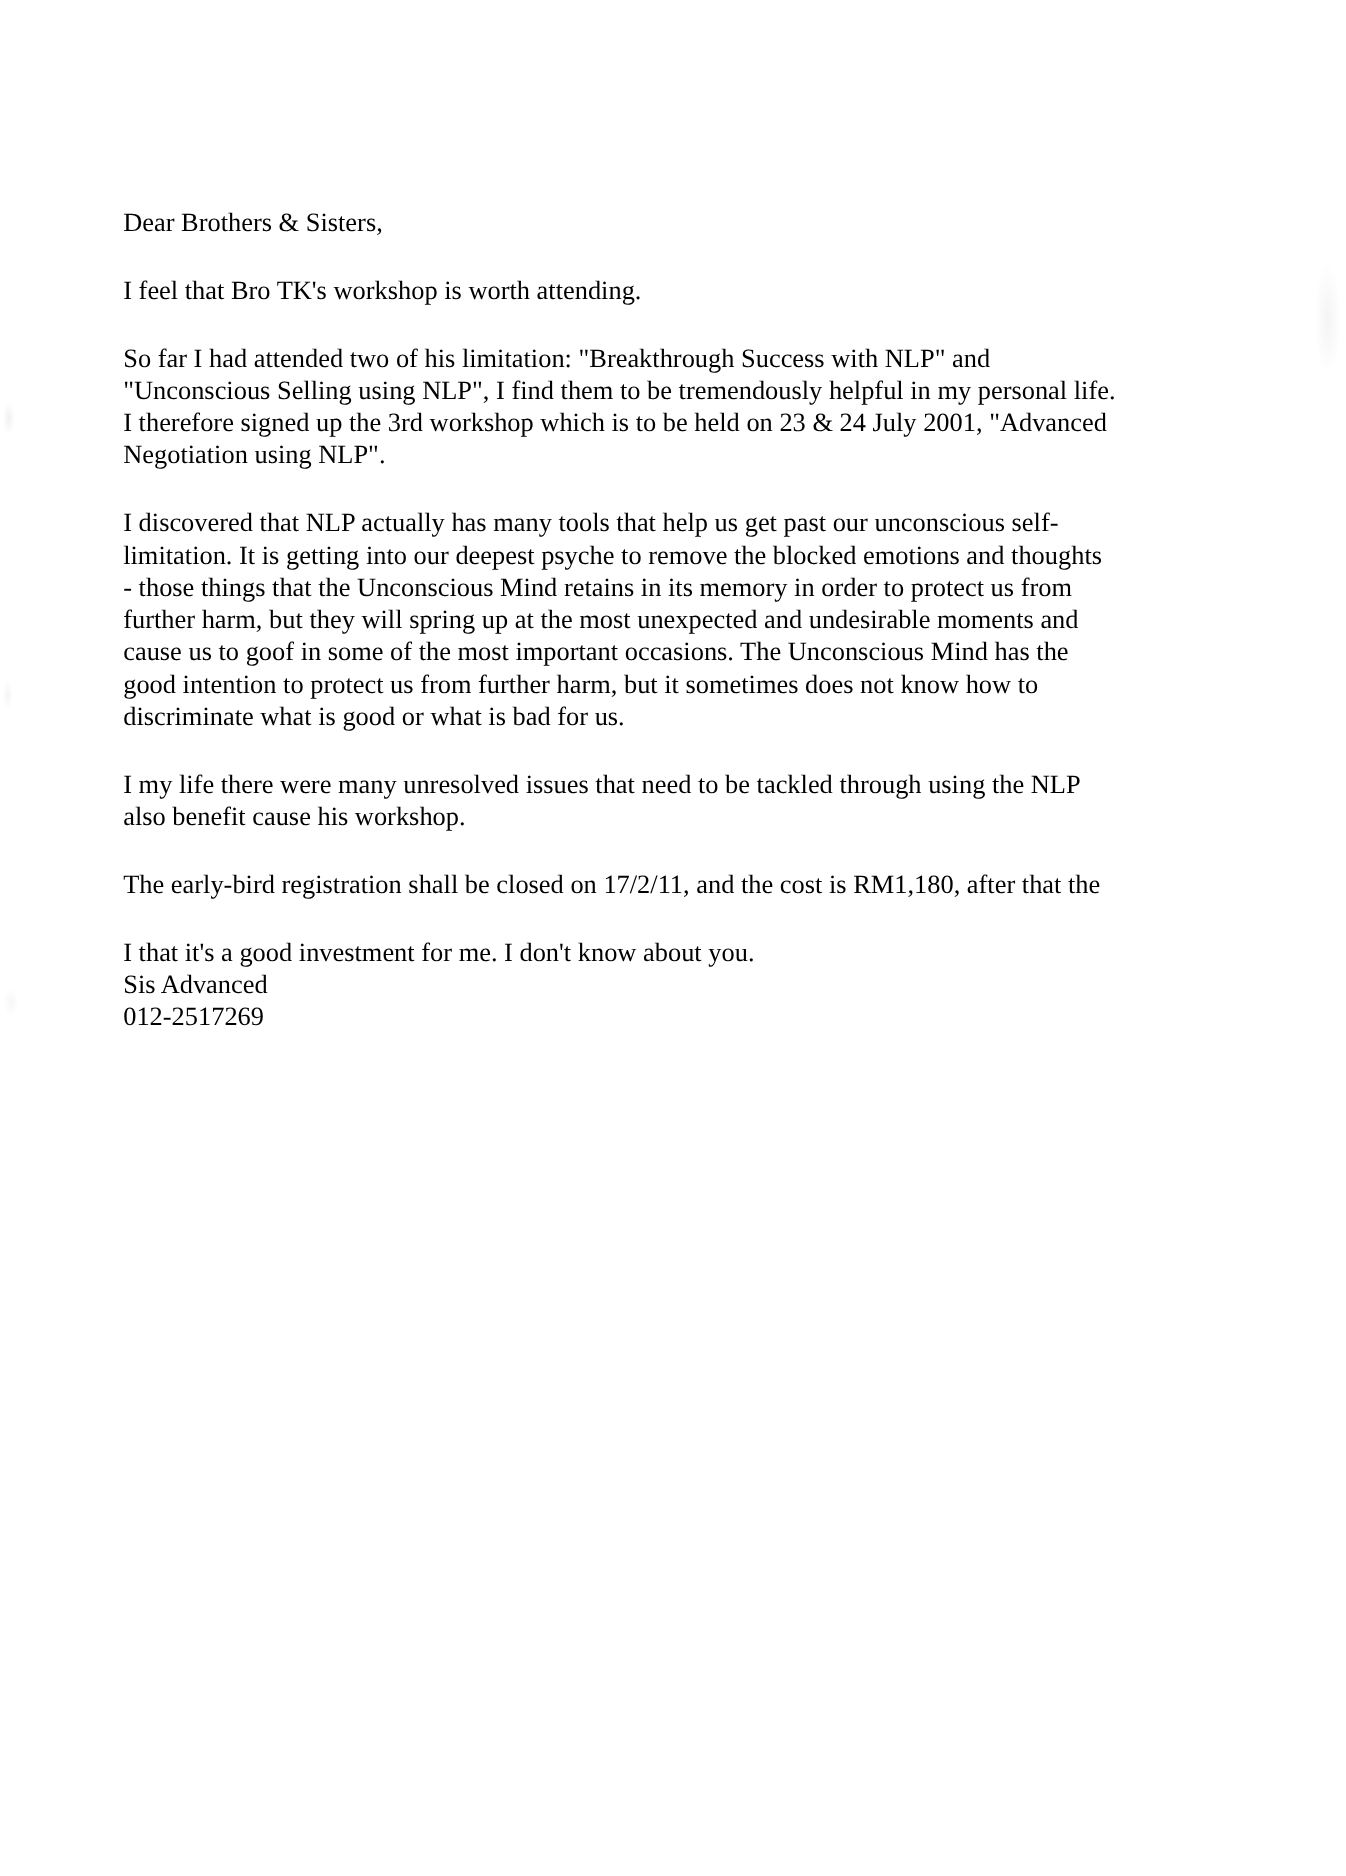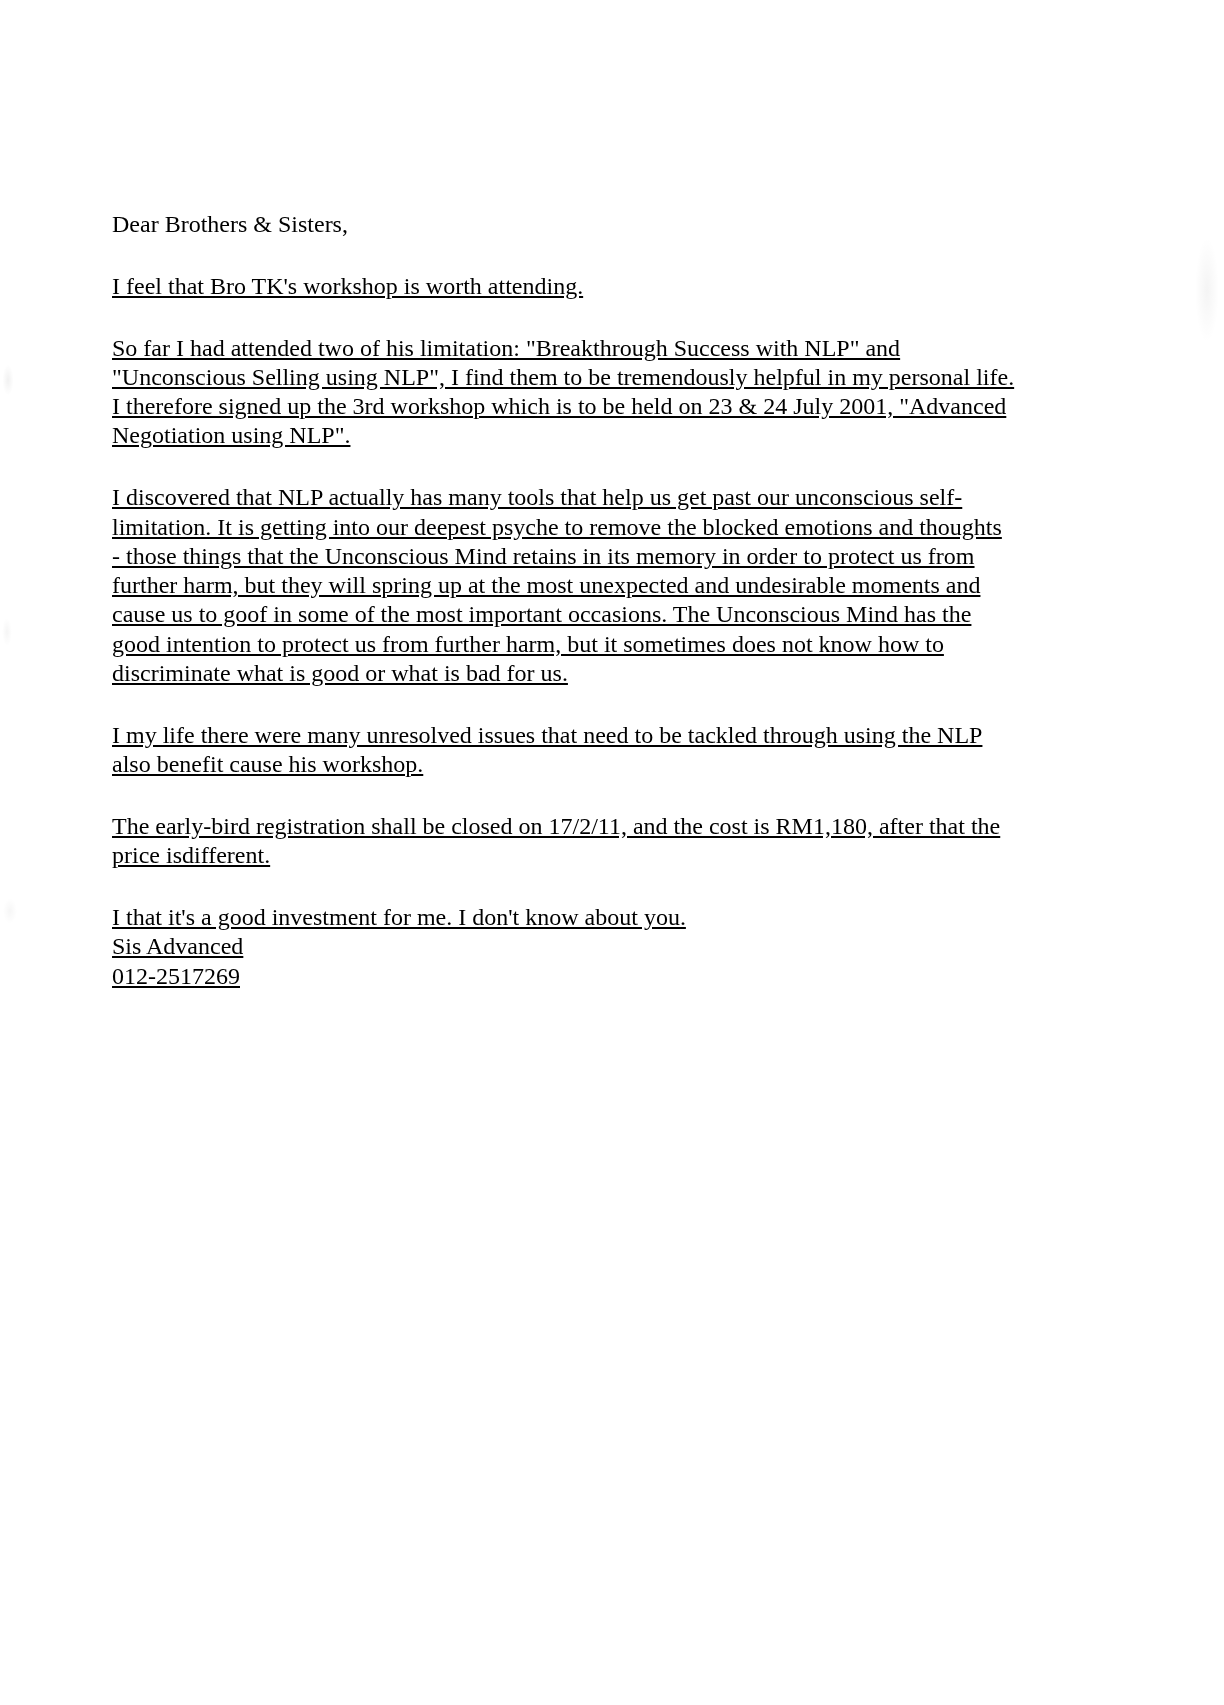--- a/index.html
+++ b/index.html
@@ -11,36 +11,35 @@
     height: 1705px;
     position: relative;
     overflow: hidden;
     background: #ffffff;
     color: #000000;
     font-family: "Liberation Serif", "DejaVu Serif", serif;
   }
   .letter-body {
     position: absolute;
     left: 112px;
-    top: 210px;
+    top: 189px;
     width: 1060px;
     font-size: 24px;
     line-height: 29.3px;
     text-rendering: optimizeLegibility;
   }
   .para {
     margin: 0 0 32.5px 0;
   }
   .para:last-child {
     margin-bottom: 0;
   }
   .line {
     display: block;
     white-space: pre;
-    text-decoration: underline;
   }
   
   .artifact {
     position: absolute;
     pointer-events: none;
   }
   .artifact-right-top {
     right: 0; top: 215px; width: 34px; height: 150px;
     background: radial-gradient(closest-side, rgba(0,0,0,0.045), rgba(0,0,0,0) 70%);
   }
@@ -86,21 +85,20 @@
         <span class="line">cause us to goof in some of the most important occasions. The Unconscious Mind has the</span>
         <span class="line">good intention to protect us from further harm, but it sometimes does not know how to</span>
         <span class="line">discriminate what is good or what is bad for us.</span>
       </p>
       <p class="para">
         <span class="line">I my life there were many unresolved issues that need to be tackled through using the NLP</span>
         <span class="line">also benefit cause his workshop.</span>
       </p>
       <p class="para">
         <span class="line">The early-bird registration shall be closed on 17/2/11, and the cost is RM1,180, after that the</span>
-        <span class="line">price isdifferent.</span>
       </p>
       <p class="para">
         <span class="line">I that it's a good investment for me. I don't know about you.</span>
       </p>
     </div>
 
   <p class="para">
     <span class="line">Sis Advanced</span>
     <span class="line">012-2517269</span>
   </p>

